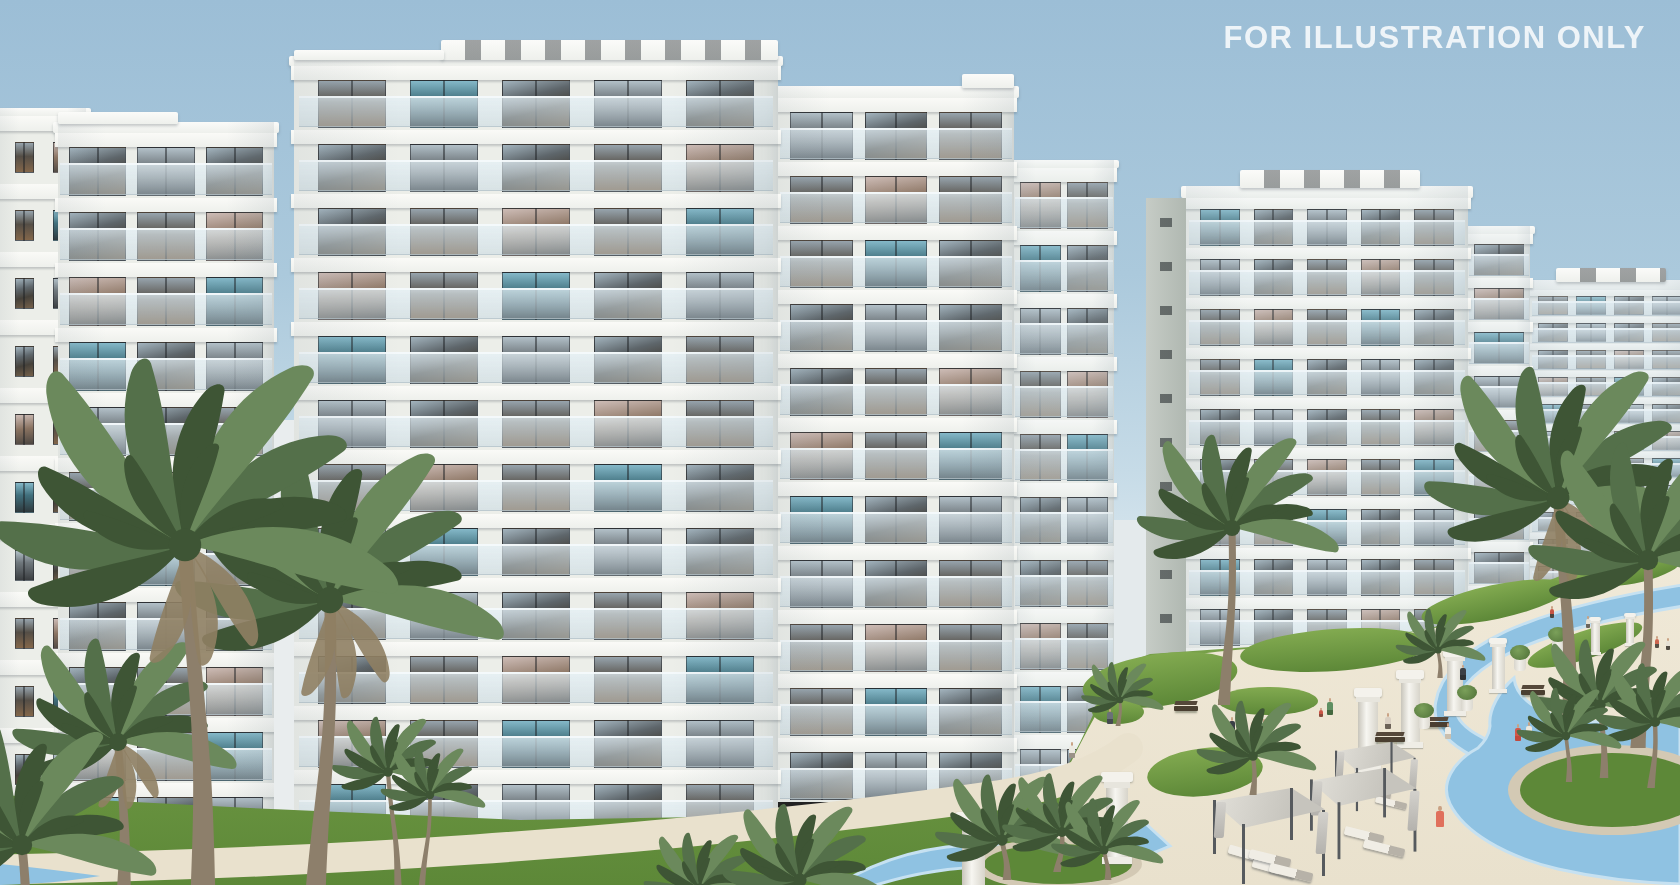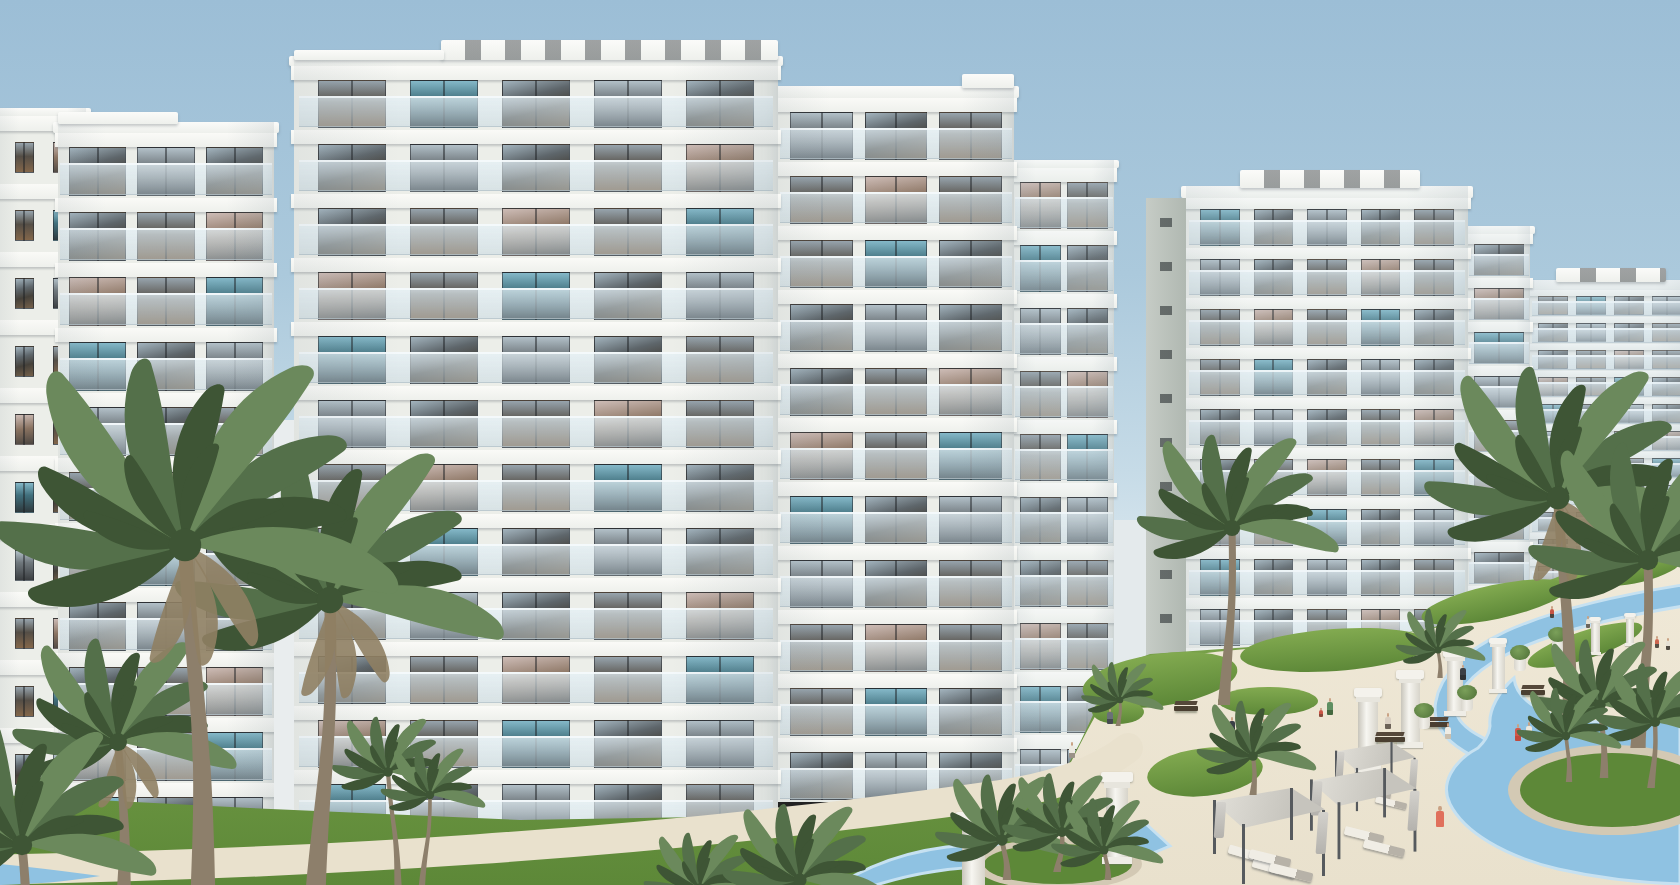--- a/index.html
+++ b/index.html
@@ -1545,13 +1545,14 @@
           <path d="M0,0 C12,-8.8 26,-10.4 36.800000000000004,-4.8 C39.6,-3.2 40,-0.8 38,-0.4 C24,1.2 10,-0.8 0,0 Z" transform="rotate(-120)" style="fill: var(--frond_dark);"></path>
           <path d="M0,0 C12,-8.8 26,-10.4 36.800000000000004,-4.8 C39.6,-3.2 40,-0.8 38,-0.4 C24,1.2 10,-0.8 0,0 Z" transform="rotate(-160)" style="fill: var(--frond_dark);"></path>
           <path d="M0,0 C13.799999999999999,-10.12 29.900000000000002,-11.96 42.32,-5.52 C45.54,-3.68 46,-0.92 43.699999999999996,-0.46 C27.599999999999998,1.38 11.5,-0.92 0,0 Z" transform="rotate(58)" style="fill: var(--frond_dry); opacity: 0.9;"></path>
           <path d="M0,0 C13.799999999999999,-10.12 29.900000000000002,-11.96 42.32,-5.52 C45.54,-3.68 46,-0.92 43.699999999999996,-0.46 C27.599999999999998,1.38 11.5,-0.92 0,0 Z" transform="rotate(84)" style="fill: var(--frond_dry); opacity: 0.9;"></path>
           <path d="M0,0 C13.799999999999999,-10.12 29.900000000000002,-11.96 42.32,-5.52 C45.54,-3.68 46,-0.92 43.699999999999996,-0.46 C27.599999999999998,1.38 11.5,-0.92 0,0 Z" transform="rotate(108)" style="fill: var(--frond_dry); opacity: 0.9;"></path>
           <circle r="6" style="fill: var(--frond_dark);"></circle>
         </g>
       </g>
     </svg>
 
+  <div id="watermark">FOR ILLUSTRATION ONLY</div>
 </div>
 
 </body></html>

